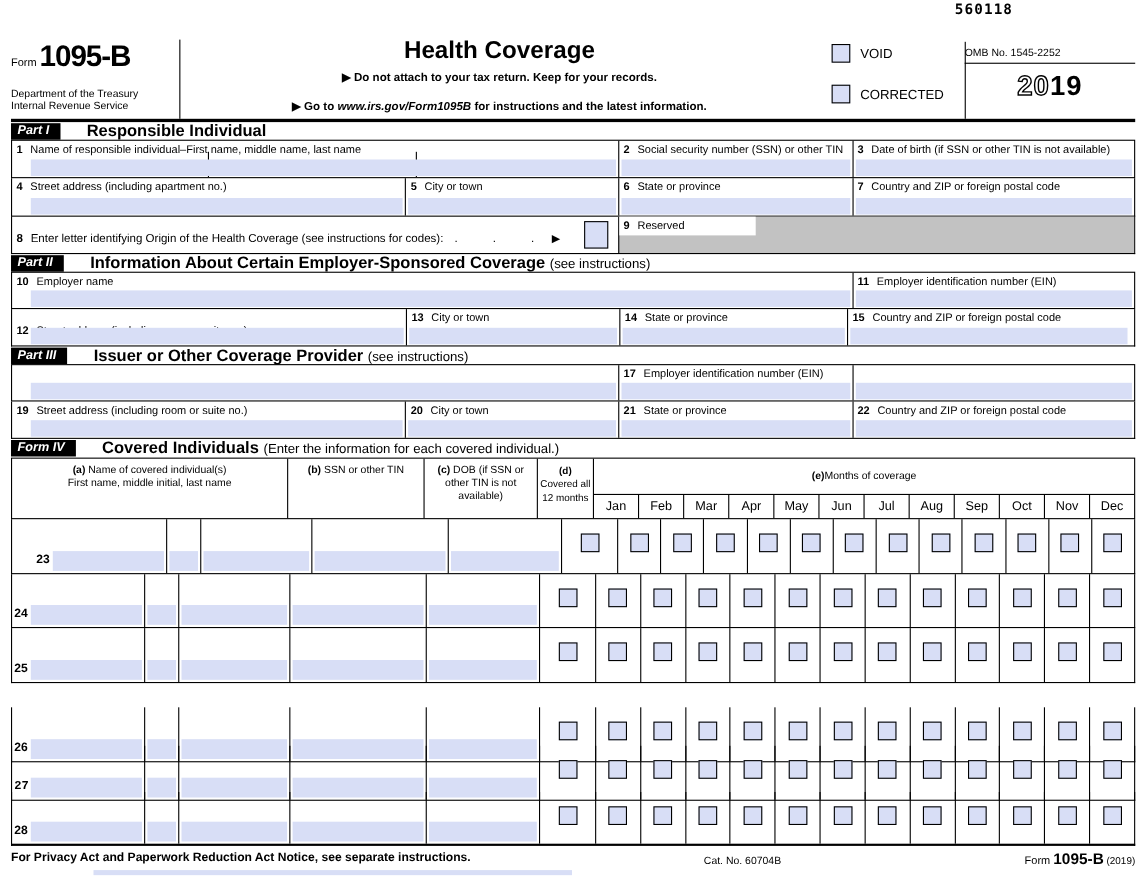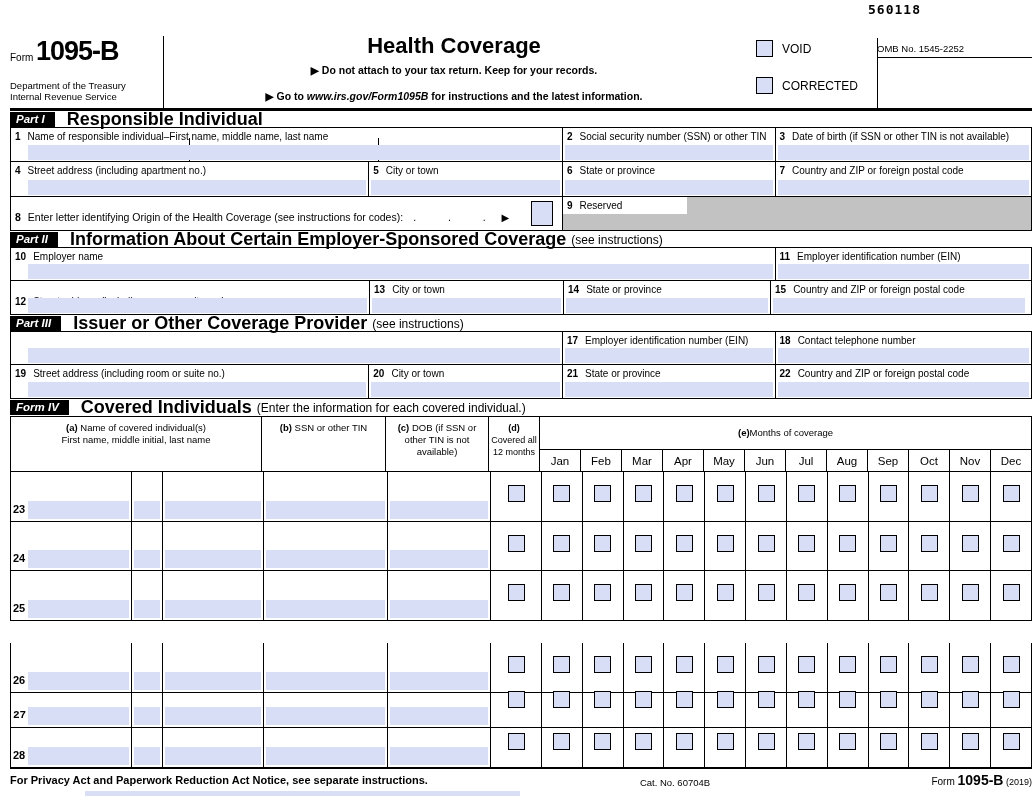--- a/index.html
+++ b/index.html
@@ -21,21 +21,21 @@
   .cbl{font-size:12px;}
   .omb{font-size:9.5px;}
   .year{font-size:25px;font-weight:bold;letter-spacing:1px;text-align:center;line-height:1;}
   .year .out{color:#fff;-webkit-text-stroke:1.3px #000;font-weight:bold;}
   .thickrule{height:2.5px;background:#000;}
 
   
   .partbar{position:absolute;height:15px;display:flex;align-items:center;}
   .badge{background:#000;color:#fff;font-weight:bold;font-style:italic;font-size:11.5px;
          padding:1px 10px 2px 6px;line-height:12px;}
-  .ptitle{margin-left:12px;font-weight:bold;font-size:18px;white-space:pre;}
+  .ptitle{margin-left:24px;font-weight:bold;font-size:15px;white-space:pre;}
   .pnote{font-weight:normal;font-size:12px;white-space:pre;}
 
   
   .row{position:absolute;left:10px;width:1022px;display:flex;box-sizing:border-box;
        border-bottom:1.5px solid #000;border-left:1px solid #000;border-right:1px solid #000;}
   .row.topline{border-top:1px solid #000;}
   .cell{position:relative;box-sizing:border-box;border-left:1px solid #000;}
   .row .cell:first-child{border-left:none;}
   .lab{display:flex;padding:3px 0 0 4px;font-size:10px;line-height:12px;}
   .lab b{margin-right:7px;font-size:10px;}
@@ -105,20 +105,21 @@
   <div class="abs inst" style="left:163px;top:90px;width:582px;"><span>▶ Go to </span><span class="lnk">www.irs.gov/Form1095B</span><span> for instructions and the latest information.</span></div>
 
   <div class="abs cb" style="left:756px;top:40px;"></div>
   <span class="abs cbl" style="left:782px;top:42px;">VOID</span>
   <div class="abs cb" style="left:756px;top:77px;"></div>
   <span class="abs cbl" style="left:782px;top:79px;">CORRECTED</span>
 
   <div class="abs vline" style="left:877px;top:38px;height:70px;"></div>
   <div class="abs omb" style="left:877px;top:43px;width:155px;">OMB No. 1545-2252</div>
   <div class="abs hline" style="left:877px;top:57px;width:155px;"></div>
+  <div class="abs year" style="left:877px;top:66px;width:155px;"><span class="out">20</span><span>19</span></div>
 
   <div class="abs thickrule" style="left:10px;top:108px;width:1022px;"></div>
 
   <div class="partbar" style="left:10px;top:112px;">
     <span class="badge">Part I</span>
     <span class="ptitle">Responsible Individual</span>
   </div>
 
   <div class="row topline" style="top:127px;height:35px;">
     <div class="cell" style="width:552px;">
@@ -259,24 +260,20 @@
       <div class="fld inset"></div>
     </div>
     <div class="cell" style="width:213px;">
       <div class="lab">
           <b>17</b>
           <i>Employer identification number (EIN)</i>
         </div>
       <div class="fld"></div>
     </div>
     <div class="cell" style="width:257px;">
-      <div class="lab">
-          <b>18</b>
-          <i>Contact telephone number</i>
-        </div>
       <div class="fld"></div>
     </div>
   </div>
 
   <div class="row" style="top:365px;height:34px;">
     <div class="cell" style="width:358px;">
       <div class="lab">
           <b>19</b>
           <i>Street address (including room or suite no.)</i>
         </div>
@@ -341,21 +338,21 @@
           <div class="mcell">Aug</div>
           <div class="mcell">Sep</div>
           <div class="mcell">Oct</div>
           <div class="mcell">Nov</div>
           <div class="mcell">Dec</div>
         </div>
     </div>
   </div>
 
   <div>
-      <div class="prow" style="top: 472px;">
+      <div class="prow" style="top: 472px; padding-left: 20px;">
         <div class="pc" style="width: 120px;">
           <span class="rownum">23</span>
           <div class="strip inset"></div>
         </div>
         <div class="pc" style="width: 31px;">
           <div class="strip"></div>
         </div>
         <div class="pc" style="width: 101px;">
           <div class="strip"></div>
         </div>

